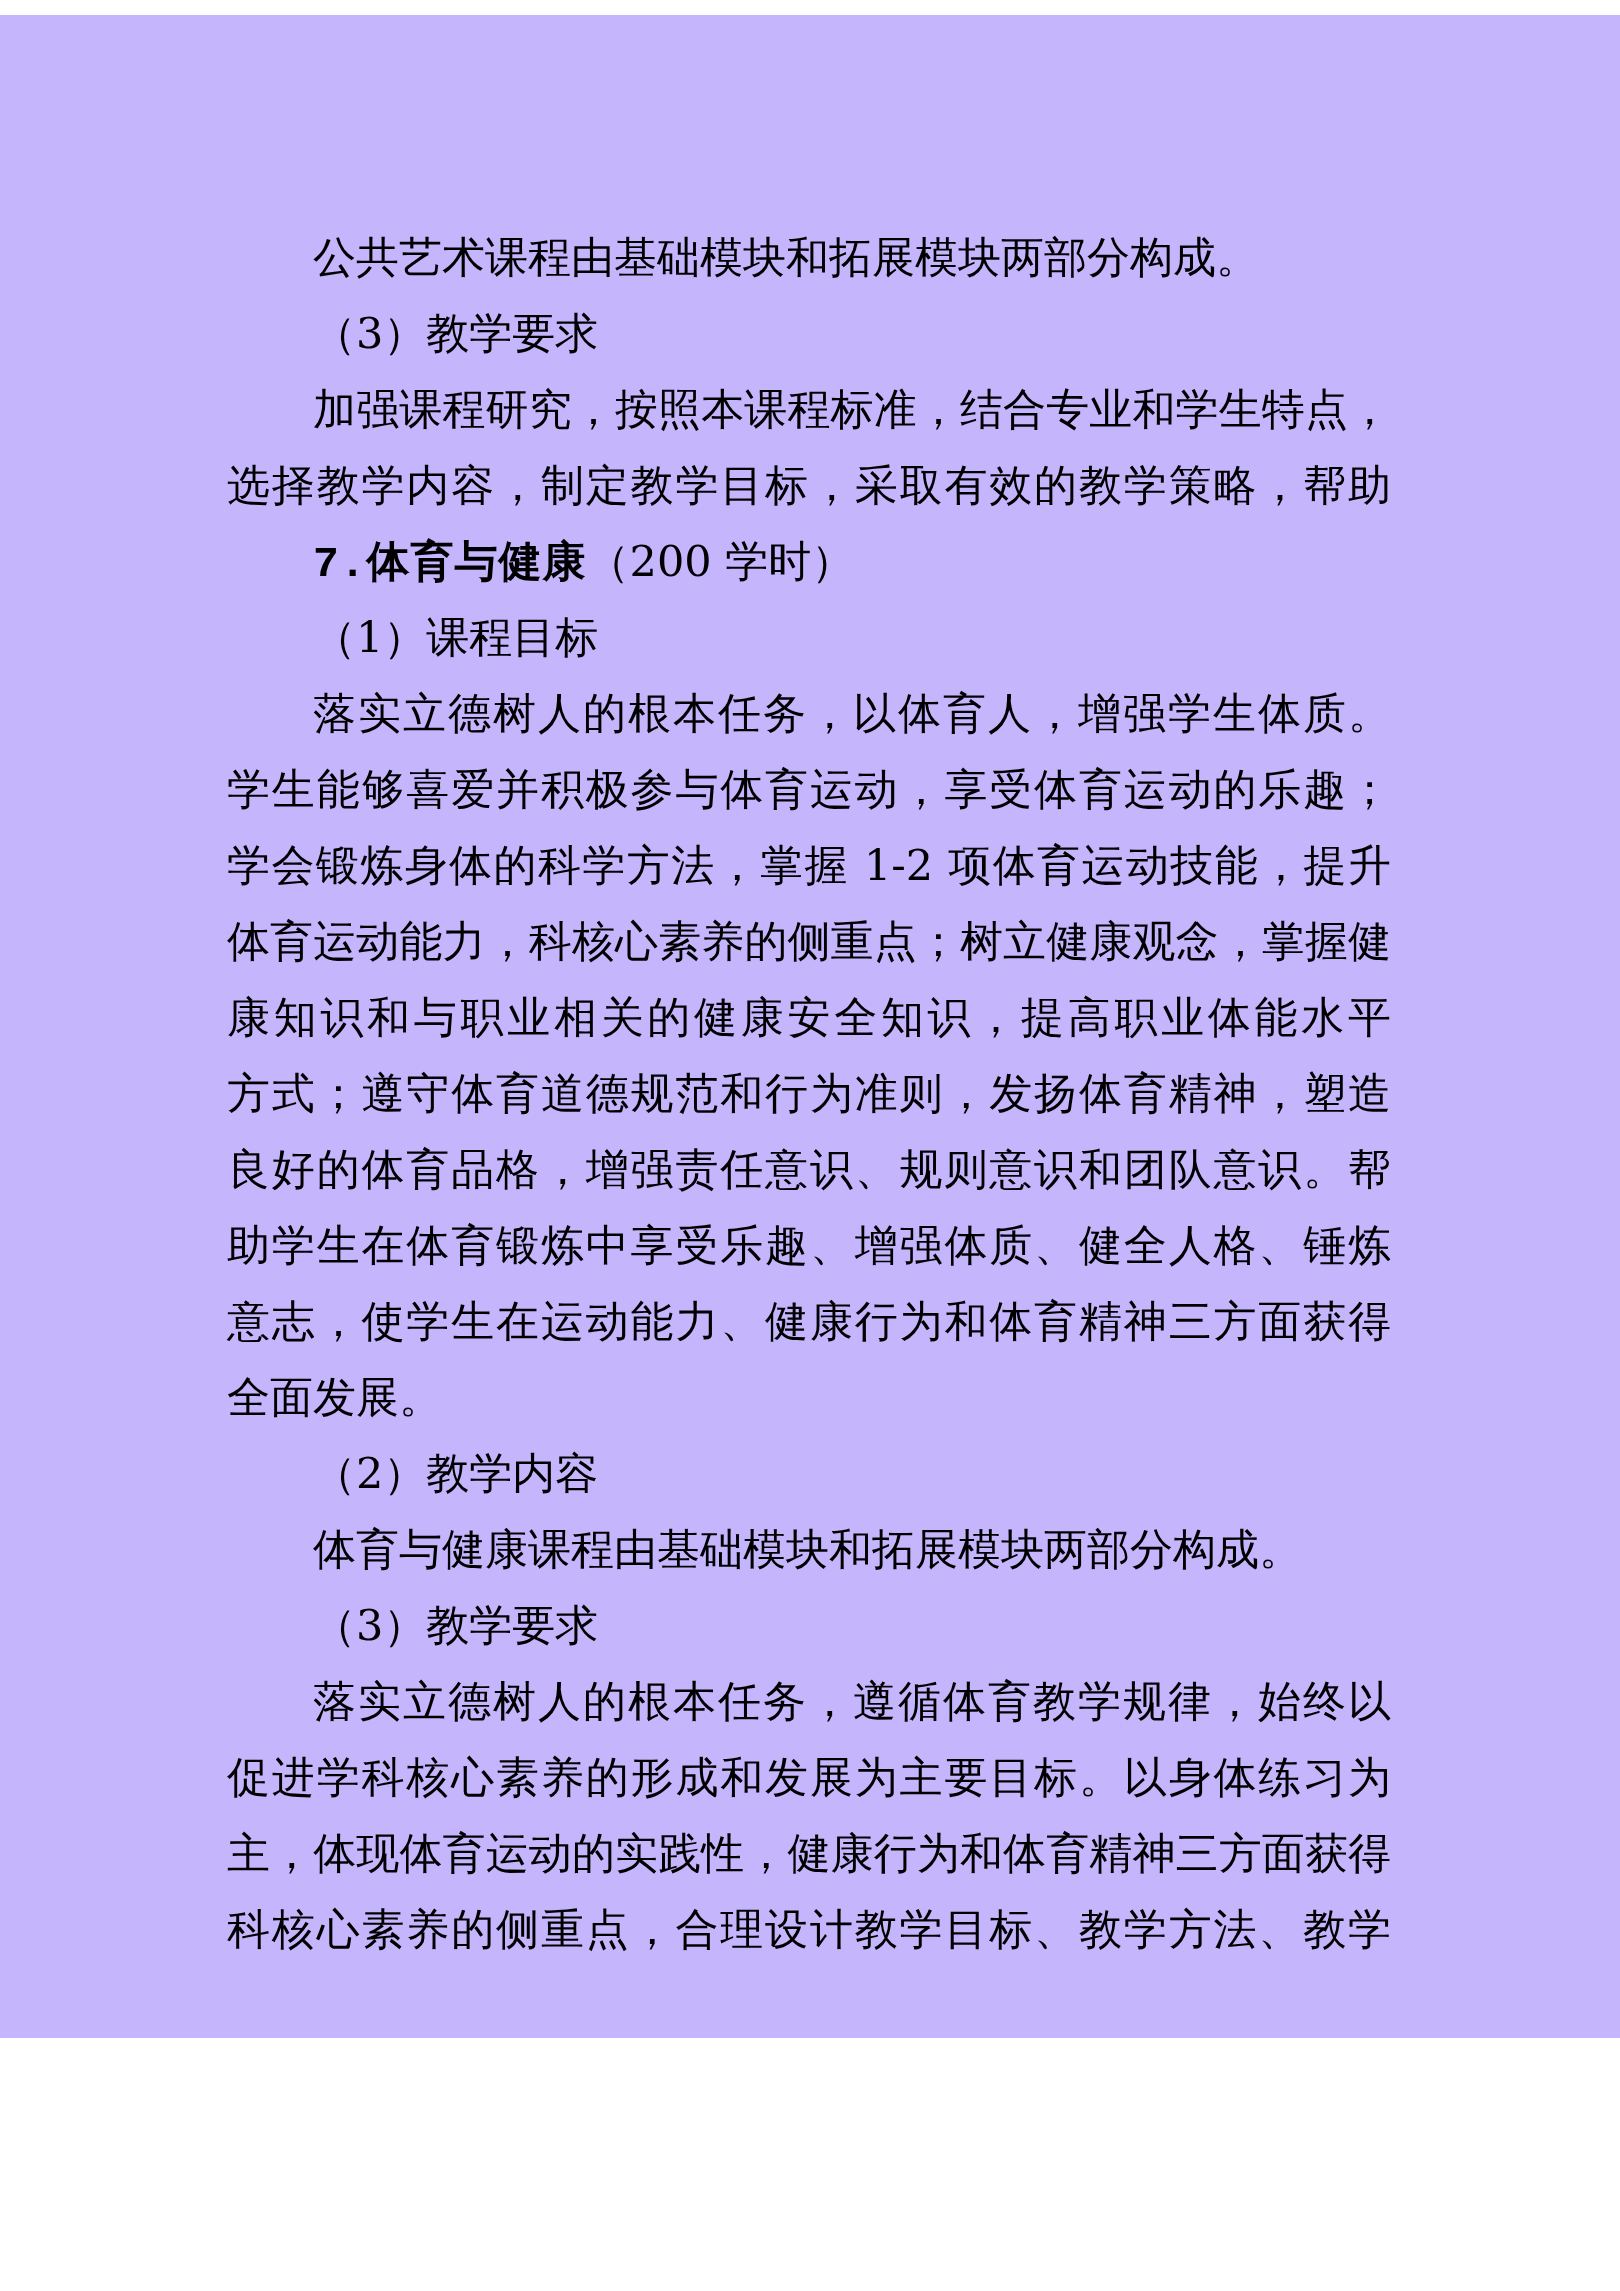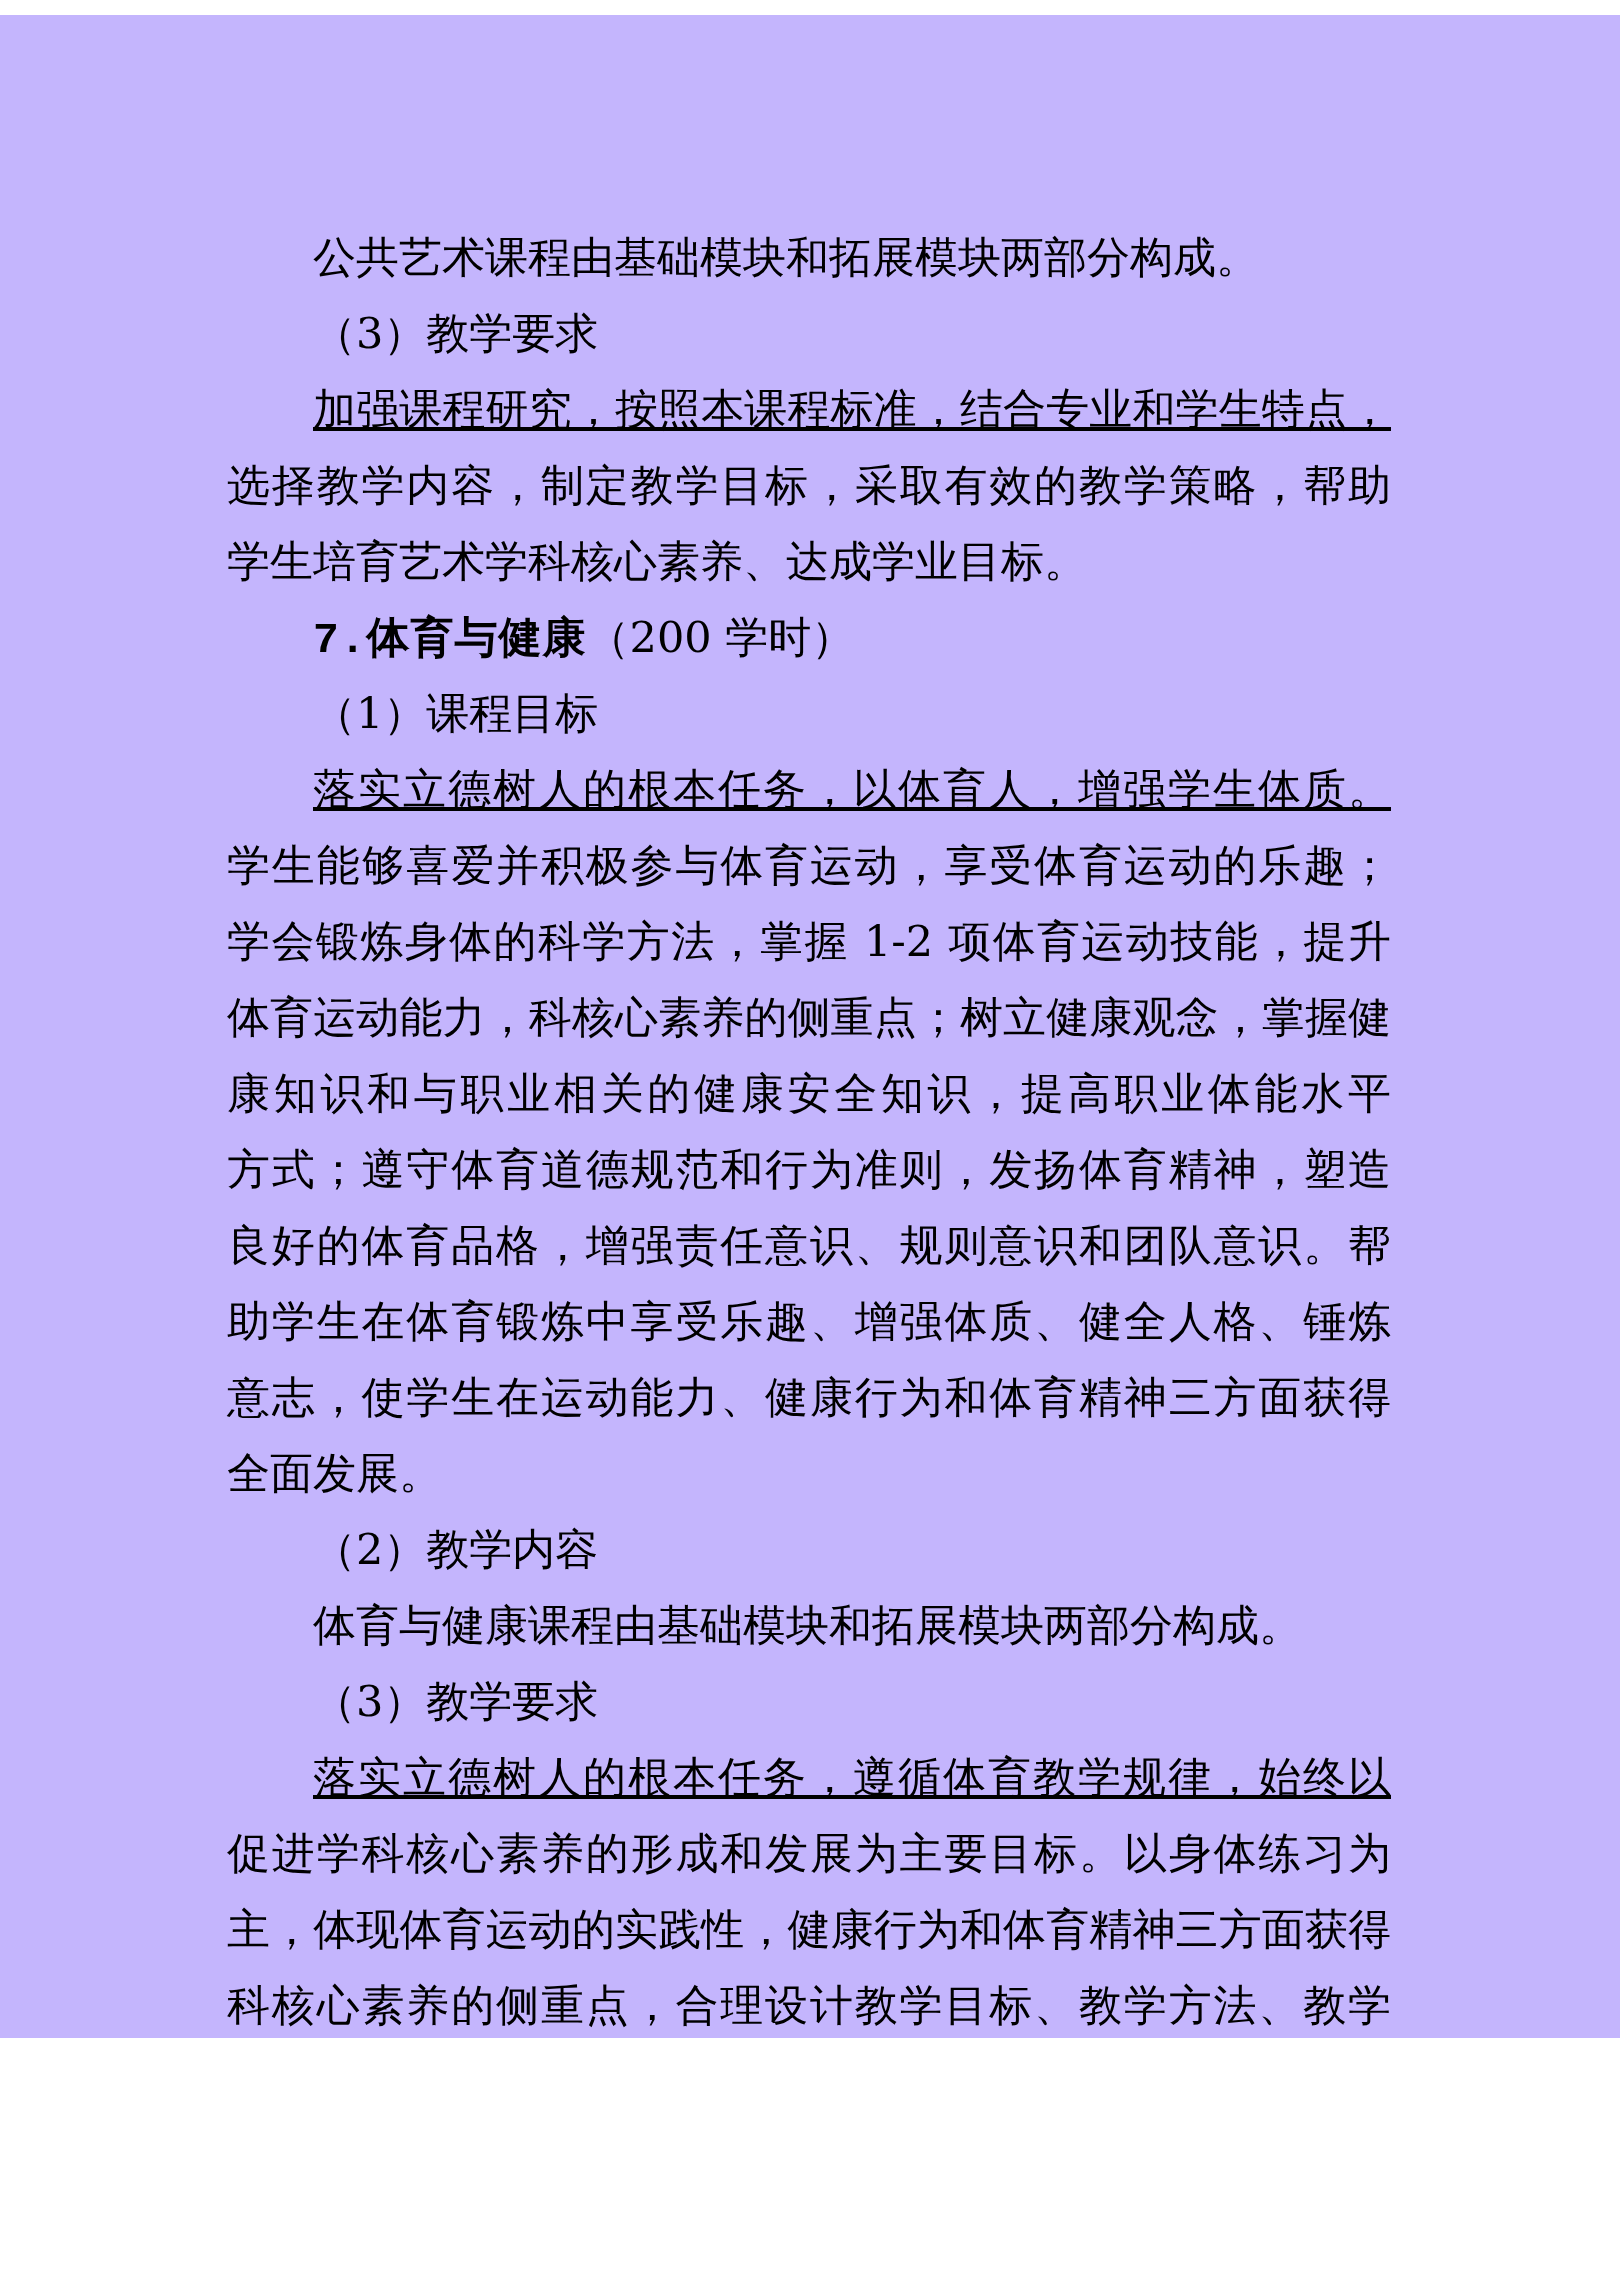--- a/index.html
+++ b/index.html
@@ -39,21 +39,20 @@
   .line.indent {
     padding-left: 86px;
   }
   .line.fill {
     white-space: normal;
     text-align: justify;
     text-align-last: justify;
   }
   .line.indent.fill {
     width: 1078px;
-    text-decoration: underline;
   }
   .seg.bold {
     font-weight: 700;
     font-family: Liberation Mono, monospace;
     letter-spacing: 1px;
   }
   .page-number {
     position: absolute;
     left: 1253px;
     top: 2119px;
@@ -67,21 +66,20 @@
 </style>
 </head>
 <body>
 
 <div class="page">
   <div class="text-block" id="text-block">
       <div class="line indent"><span class="seg">公共艺术课程由基础模块和拓展模块两部分构成。</span></div>
       <div class="line indent"><span class="seg">（3）教学要求</span></div>
       <div class="line indent fill"><span class="seg">加强课程研究，按照本课程标准，结合专业和学生特点，</span></div>
       <div class="line fill"><span class="seg">选择教学内容，制定教学目标，采取有效的教学策略，帮助</span></div>
-      <div class="line"><span class="seg">学生培育艺术学科核心素养、达成学业目标。</span></div>
       <div class="line indent"><span class="seg bold">7.体育与健康</span><span class="seg">（200 学时）</span></div>
       <div class="line indent"><span class="seg">（1）课程目标</span></div>
       <div class="line indent fill"><span class="seg">落实立德树人的根本任务，以体育人，增强学生体质。</span></div>
       <div class="line fill"><span class="seg">学生能够喜爱并积极参与体育运动，享受体育运动的乐趣；</span></div>
       <div class="line fill"><span class="seg">学会锻炼身体的科学方法，掌握 1-2 项体育运动技能，提升</span></div>
       <div class="line fill"><span class="seg">体育运动能力，科核心素养的侧重点；树立健康观念，掌握健</span></div>
       <div class="line fill"><span class="seg">康知识和与职业相关的健康安全知识，提高职业体能水平</span></div>
       <div class="line fill"><span class="seg">方式；遵守体育道德规范和行为准则，发扬体育精神，塑造</span></div>
       <div class="line fill"><span class="seg">良好的体育品格，增强责任意识、规则意识和团队意识。帮</span></div>
       <div class="line fill"><span class="seg">助学生在体育锻炼中享受乐趣、增强体质、健全人格、锤炼</span></div>

